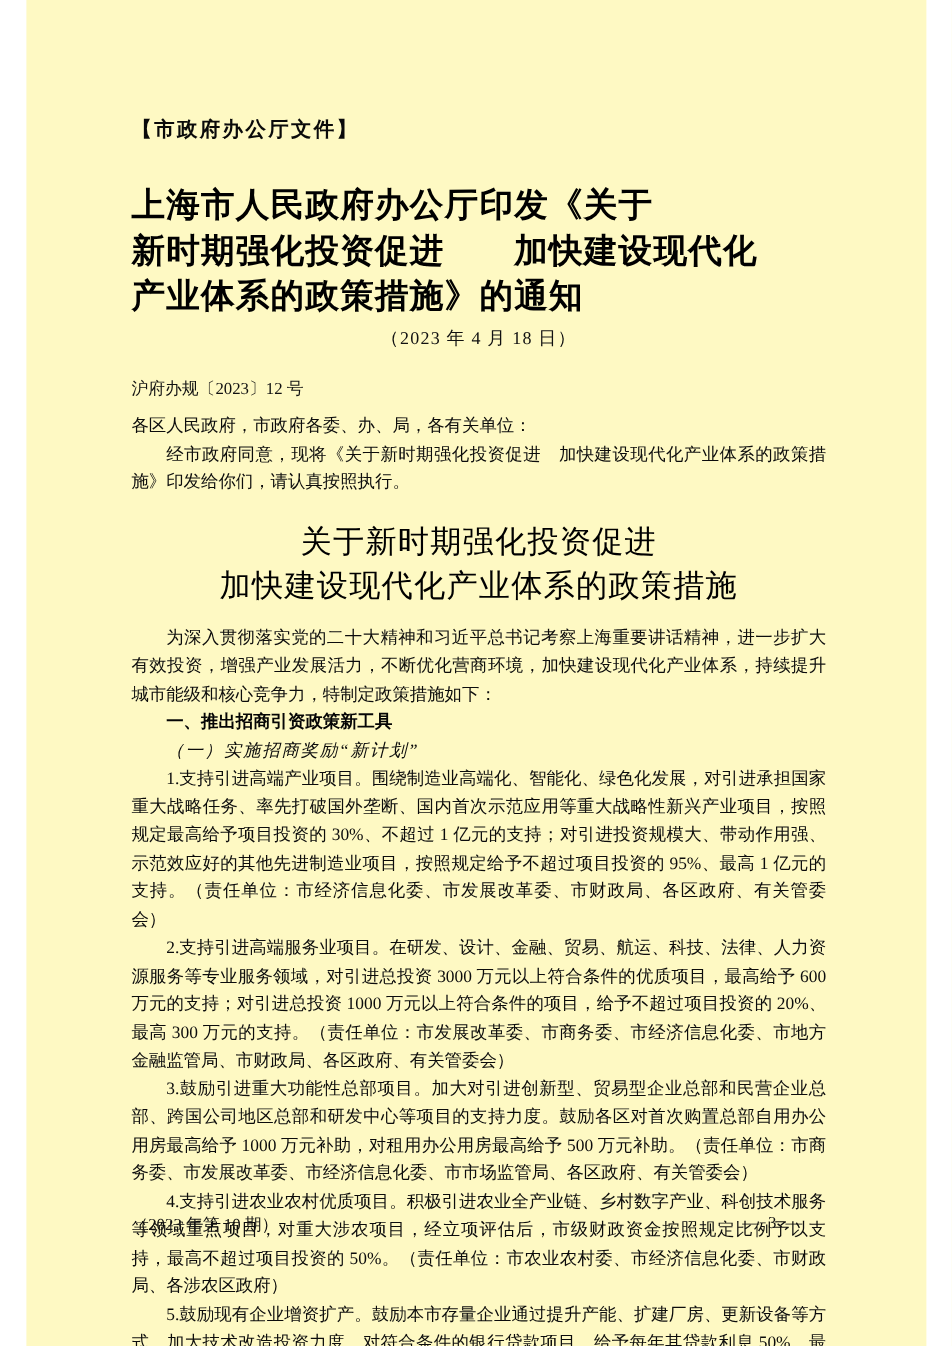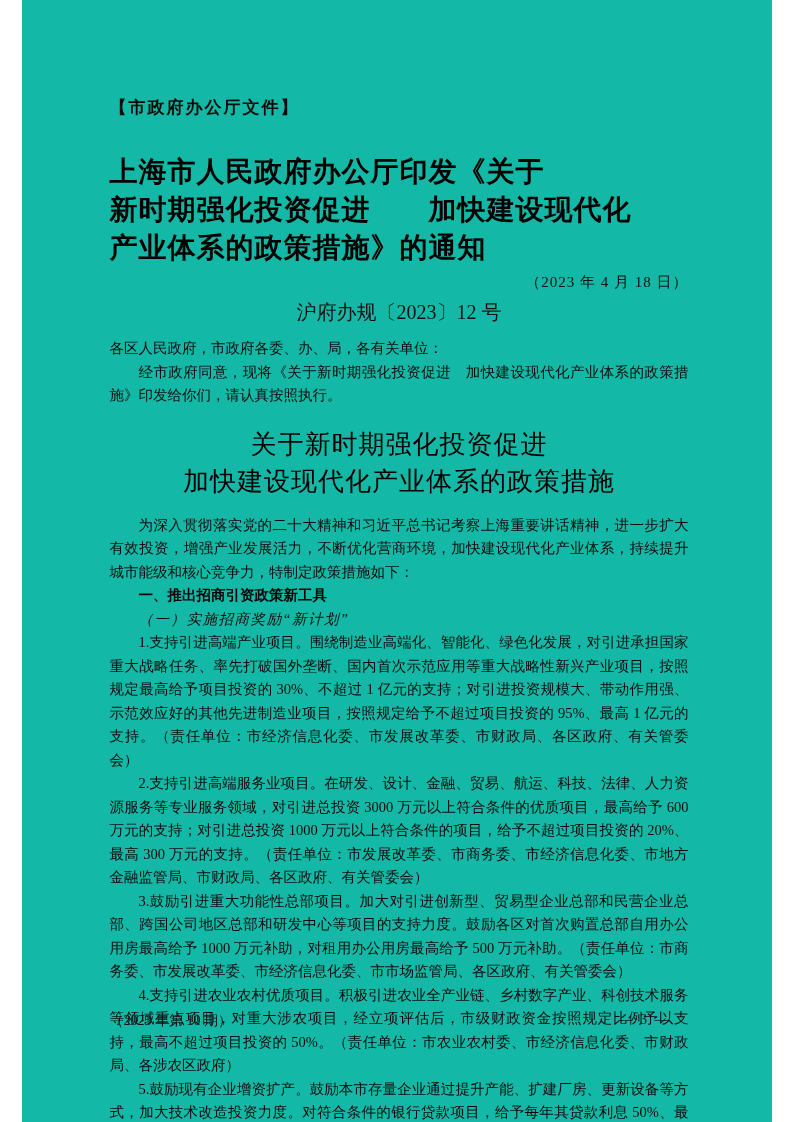--- a/index.html
+++ b/index.html
@@ -2,21 +2,21 @@
 <html><head>
 <meta charset="utf-8">
 <style>
   * { margin: 0; padding: 0; box-sizing: border-box; }
   html, body { background: #ffffff; }
   .page {
     position: relative;
     width: 750px;
     height: 1122px;
     margin: 0 auto;
-    background: #14b8a6;
+    background: #fef9c3;
     color: #111111;
     font-family: "Liberation Serif", "DejaVu Serif", serif;
     overflow: hidden;
   }
   .content {
     position: absolute;
     left: 88px;
     right: 83px;
     top: 0;
   }
@@ -32,28 +32,28 @@
     margin-top: 34px;
     text-align: left;
     font-weight: bold;
     font-size: 28px;
     line-height: 38px;
     letter-spacing: 1px;
     color: #000000;
   }
   .notice-date {
     margin-top: 6px;
-    text-align: right;
+    text-align: center;
     font-size: 15px;
     letter-spacing: 1px;
   }
   .doc-number {
-    margin-top: 7px;
-    text-align: center;
-    font-size: 20px;
+    margin-top: 23px;
+    text-align: left;
+    font-size: 14px;
   }
   .doc-body {
     margin-top: 11px;
     font-size: 14.5px;
     line-height: 23.5px;
     text-align: justify;
     color: #0c0c0c;
   }
   .doc-body p { text-align: justify; }
   .indent { text-indent: 2em; }

